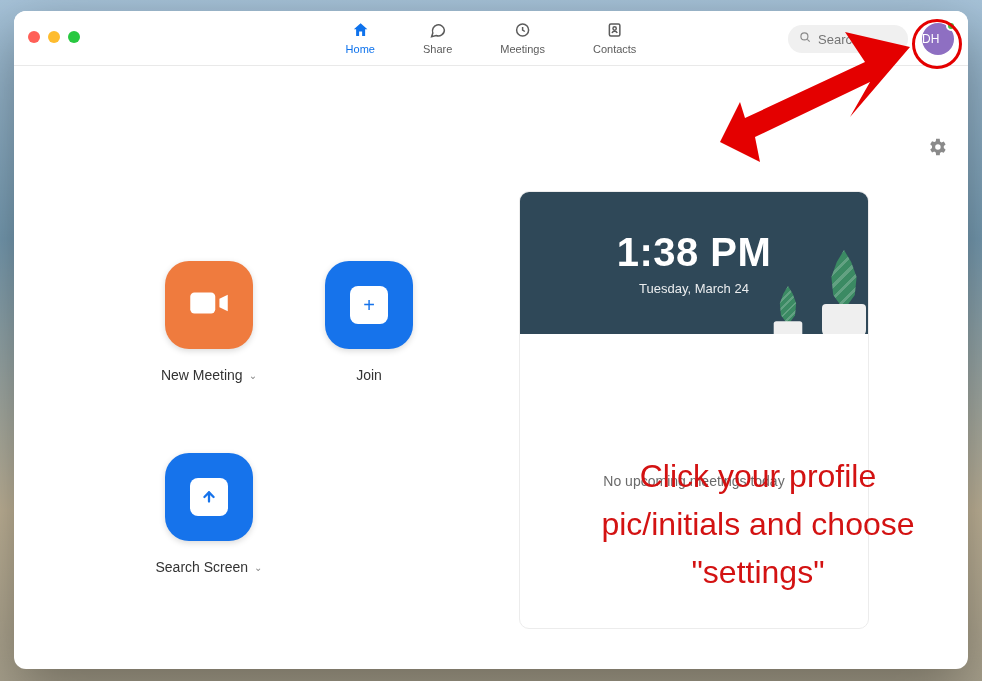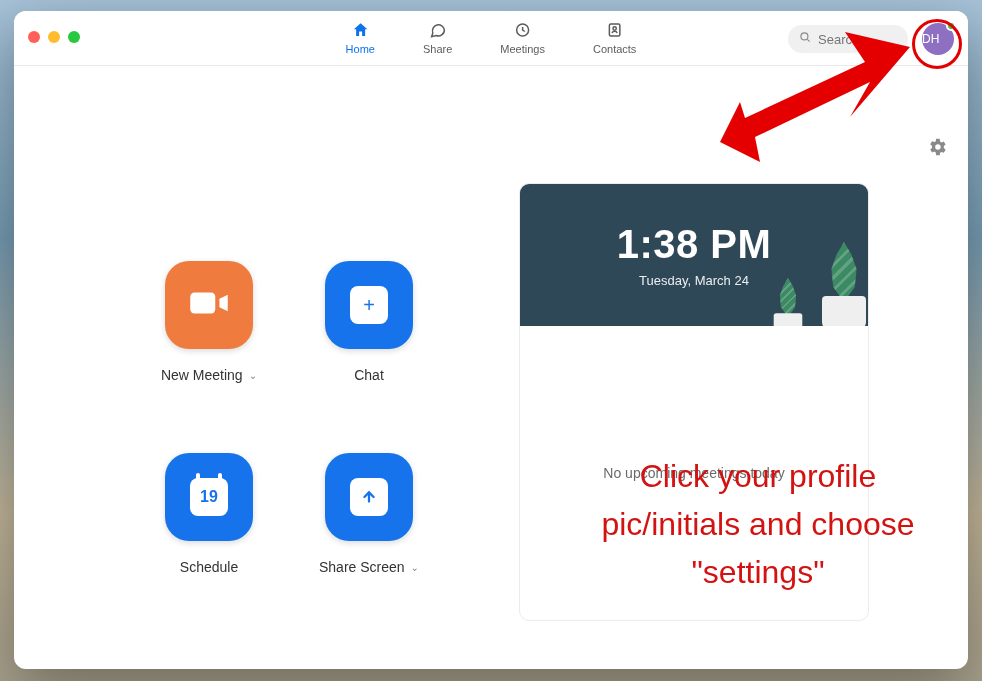--- a/index.html
+++ b/index.html
@@ -142,21 +142,21 @@
     color:#1673eb;
     font-size:20px; font-weight:500;
   }
   .alabel {
     font-size:14px;color:#333;display:flex;align-items:center;gap:6px;justify-content:space-between;
   }
   .chev { font-size:10px;color:#888; }
   .panel {
     position:absolute;
     left: 505px;
-    top: 117px;
+    top: 125px;
     width: 350px;
     height: 438px;
     border:1px solid #ececec;
     border-radius:10px;
     overflow:hidden;
     background:#fff;
     display:flex;flex-direction:column;
   }
   .panel-top {
     height:142px;
@@ -304,45 +304,35 @@
           <span class="chev">⌄</span>
         </div>
       </div>
 
       <div class="action">
         <div class="tile blue">
           <div class="innerbox">
             <span>+</span>
           </div>
         </div>
-        <div class="alabel">Chat</div>
-      </div>
-
-      <div class="action">
-        <div class="tile blue">
-          <div class="innerbox" style="position:relative;">
-            <div style="position:absolute;top:-5px;left:6px;width:4px;height:8px;background:#fff;border-radius:2px;"></div>
-            <div style="position:absolute;top:-5px;right:6px;width:4px;height:8px;background:#fff;border-radius:2px;"></div>
-            <span style="font-size:16px;font-weight:600;">19</span>
-          </div>
-        </div>
-        <div class="alabel">Schedule</div>
-      </div>
+        <div class="alabel">Join</div>
+      </div>
+
 
       <div class="action">
         <div class="tile blue">
           <div class="innerbox">
             <svg viewBox="0 0 24 24" width="22" height="22" fill="none" stroke="#1673eb" stroke-width="2.5" stroke-linecap="round" stroke-linejoin="round">
                 <path d="M12 17V7"></path>
                 <path d="M7 12l5-5 5 5"></path>
               </svg>
           </div>
         </div>
         <div class="alabel">
-          <span>Share Screen</span>
+          <span>Search Screen</span>
           <span class="chev">⌄</span>
         </div>
       </div>
 
     </div>
 
     <div class="panel">
       <div class="panel-top">
         <div class="time">1:38 PM</div>
         <div class="date">Tuesday, March 24</div>

